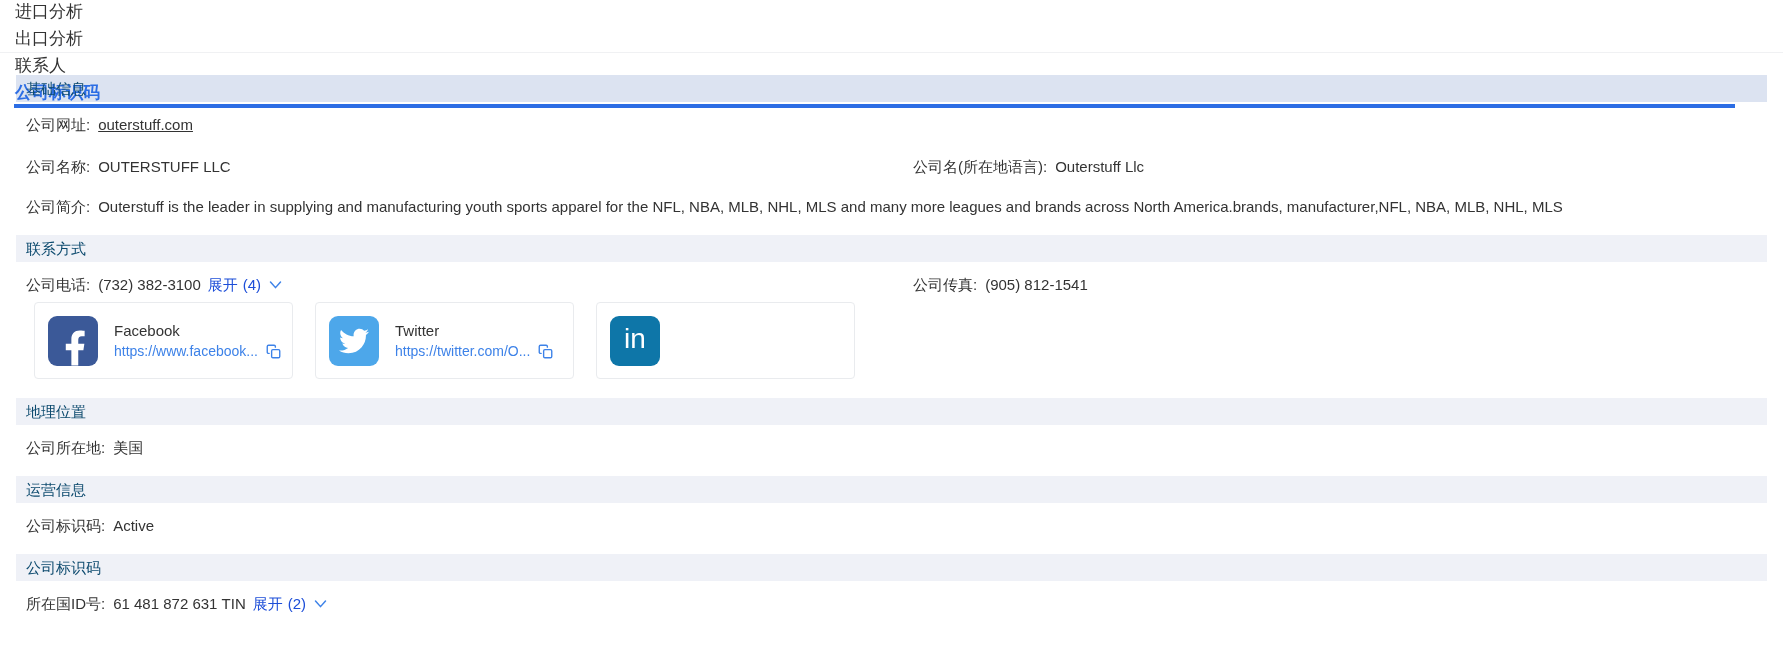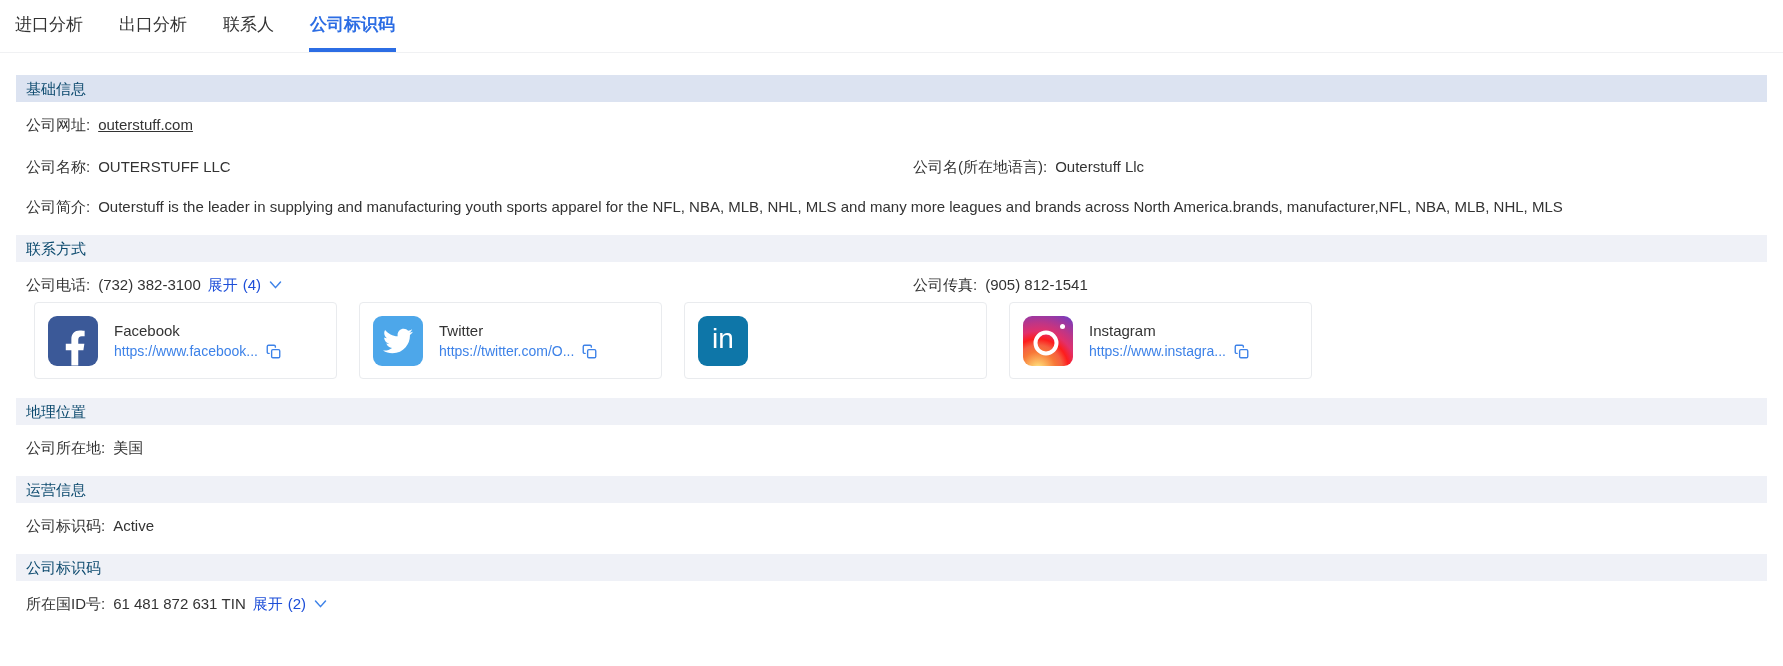--- a/index.html
+++ b/index.html
@@ -6,21 +6,21 @@
   html, body { margin: 0; padding: 0; }
   body {
     width: 1783px; height: 666px; overflow: hidden;
     background: #fff;
     font-family: "Liberation Sans", sans-serif;
     color: #333;
   }
   
   .tabbar {
     height: 53px; display: flex; align-items: stretch;
-    padding: 0 14px; border-bottom: 1px solid #f0f1f3;
+    padding: 0 14px; border-bottom: 1px solid #f0f1f3; flex-direction: column;
   }
   .tab {
     display: flex; align-items: center;
     margin-right: 34px; padding: 0 1px;
     font-size: 17px; color: #333; cursor: pointer;
     border-bottom: 4px solid transparent;
   }
   .tab.active { color: #2c6de4; font-weight: 700; border-bottom-color: #2c6de4; }
   
   .content { padding: 0 16px; }
@@ -36,21 +36,21 @@
   .two-col { display: flex; }
   .col-left { width: 887px; flex: none; }
   .lbl { margin-right: 8px; }
   .weblink { color: #333; text-decoration: underline; cursor: pointer; }
   .expand { color: #1d4ed8; cursor: pointer; margin-left: 7px; display: inline-flex; align-items: center; }
   .expand .cnt { margin-left: 5px; }
   .chevron { margin-left: 6px; display: inline-flex; }
   
   .cards { display: flex; gap: 22px; margin-top: 8px; margin-left: 18px; }
   .card {
-    width: 303px; height: 77px; background: #fff;
+    width: 259px; height: 77px; background: #fff;
     border: 1px solid #e9ebee; border-radius: 4px;
     display: flex; align-items: center; padding: 0 10px 0 13px;
   }
   .icon-tile {
     width: 50px; height: 50px; border-radius: 9px; flex: none;
     position: relative; overflow: hidden;
     display: flex; align-items: center; justify-content: center;
   }
   .tile-fb { background: #3b5998; }
   .tile-fb svg { position: absolute; bottom: -2px; left: 50%; transform: translateX(-40%); }
@@ -163,38 +163,20 @@
           </div>
         </div>
       </div>
 
       <div class="card">
         <div class="icon-tile tile-li">
           <span class="li-glyph">in</span>
         </div>
       </div>
 
-      <div class="card">
-        <div class="icon-tile tile-ig">
-          <span class="ig-ring"></span>
-            <span class="ig-dot"></span>
-        </div>
-        <div class="card-text">
-          <div class="card-name">Instagram</div>
-          <div class="card-link-row">
-            <span class="card-url">https://www.instagra...</span>
-            <span class="copy-icon">
-                <svg width="15" height="15" viewBox="0 0 24 24" fill="none" stroke="#3d82e8" stroke-width="2.2" stroke-linecap="round" stroke-linejoin="round">
-                  <rect x="9" y="9" width="13" height="13" rx="2"></rect>
-                  <path d="M5 15H4a2 2 0 0 1-2-2V4a2 2 0 0 1 2-2h9a2 2 0 0 1 2 2v1"></path>
-                </svg>
-              </span>
-          </div>
-        </div>
-      </div>
 
     </div>
 
     <div class="sec-header">地理位置</div>
     <div class="row">
       <span class="lbl">公司所在地:</span><span>美国</span>
     </div>
 
     <div class="sec-header">运营信息</div>
     <div class="row">

